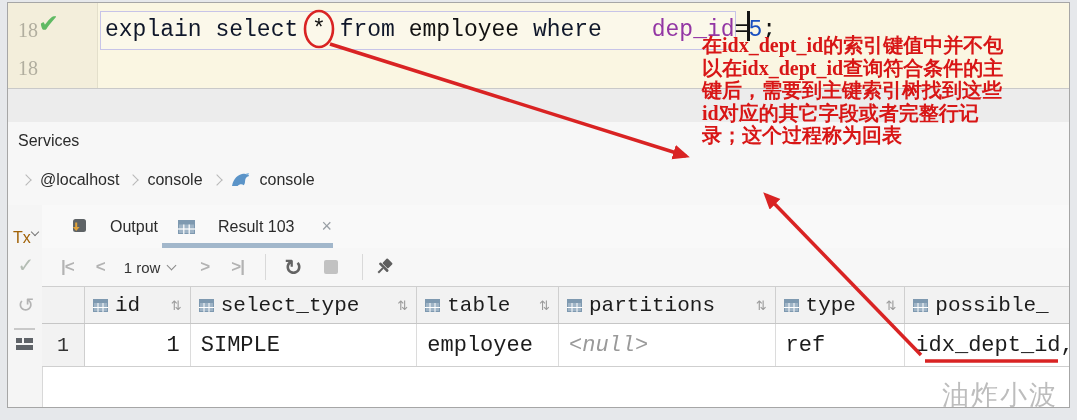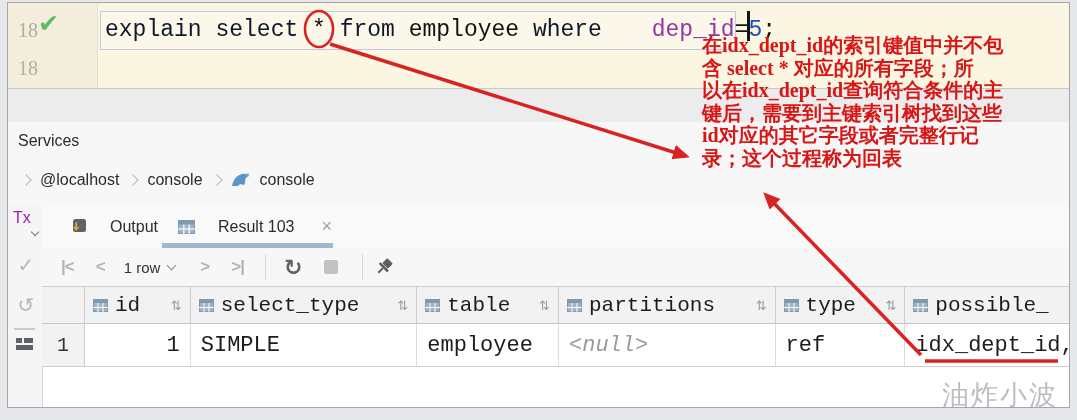--- a/index.html
+++ b/index.html
@@ -21,21 +21,21 @@
   
   .band{position:absolute;left:0;top:85px;width:100%;height:33px;background:#ececec;
         border-top:1px solid #c9c9c9;border-bottom:1px solid #cdcdcd;}
   
   .services{position:absolute;left:0;top:119px;width:100%;height:83px;background:#f7f7f7;border-bottom:1px solid #d5d5d5;}
   .svc-title{position:absolute;left:10px;top:10px;font-size:16px;color:#2b2b2b;}
   .crumbs{position:absolute;left:14px;top:44px;height:28px;display:flex;align-items:center;gap:10px;font-size:16px;color:#2b2b2b;}
   .sep{width:7px;height:7px;border-top:1.6px solid #b8b8b8;border-right:1.6px solid #b8b8b8;transform:rotate(45deg);flex:0 0 auto;}
   
   .strip{position:absolute;left:0;top:202px;width:34px;height:202px;background:#f5f5f5;border-right:1px solid #d8d8d8;}
-  .tx{position:absolute;left:5px;top:4px;font-size:16px;color:#a21caf;text-align:right;}
+  .tx{position:absolute;left:5px;top:24px;font-size:16px;color:#a16207;text-align:right;}
   .tx-chev{position:absolute;left:24px;top:24px;width:5px;height:5px;border-right:1.4px solid #777;border-bottom:1.4px solid #777;transform:rotate(45deg);}
   .strip-ic{position:absolute;left:7px;width:22px;text-align:center;font-family:"DejaVu Sans",sans-serif;}
   .strip-div{position:absolute;left:6px;top:123px;width:21px;height:1.5px;background:#c9c9c9;}
   .layout-ic{position:absolute;left:8px;top:133px;width:17px;height:13px;}
   .layout-ic .a{position:absolute;left:0;top:0;width:6px;height:5px;background:#5f6368;}
   .layout-ic .b{position:absolute;left:8px;top:0;width:9px;height:5px;background:#5f6368;}
   .layout-ic .c{position:absolute;left:0;top:7px;width:17px;height:5px;background:#5f6368;}
   
   .tabbar{position:absolute;left:34px;top:202px;width:1027px;height:43px;background:#f9f9f9;border-bottom:1px solid #d5d5d5;}
   .tab{position:absolute;top:0;height:43px;display:flex;align-items:center;gap:23px;font-size:16px;color:#2b2b2b;}
@@ -246,21 +246,20 @@
       </marker>
     </defs>
     <ellipse cx="311" cy="26" rx="14" ry="18" fill="none" stroke="#d92323" stroke-width="2.6"></ellipse>
     <line x1="322" y1="41" x2="678" y2="153" stroke="#d92323" stroke-width="3.5" marker-end="url(#arr)"></line>
     <line x1="913" y1="352" x2="758" y2="192" stroke="#d92323" stroke-width="3.5" marker-end="url(#arr)"></line>
     <line x1="917" y1="358" x2="1050" y2="358" stroke="#d92323" stroke-width="3.5"></line>
   </svg>
 
   <div class="note">
     <div>在idx_dept_id的索引键值中并不包</div>
-    <div>含 select * 对应的所有字段；所</div>
     <div>以在idx_dept_id查询符合条件的主</div>
     <div>键后，需要到主键索引树找到这些</div>
     <div>id对应的其它字段或者完整行记</div>
     <div>录；这个过程称为回表</div>
   </div>
 
   <div class="watermark">油炸小波</div>
 
 </div>
 

